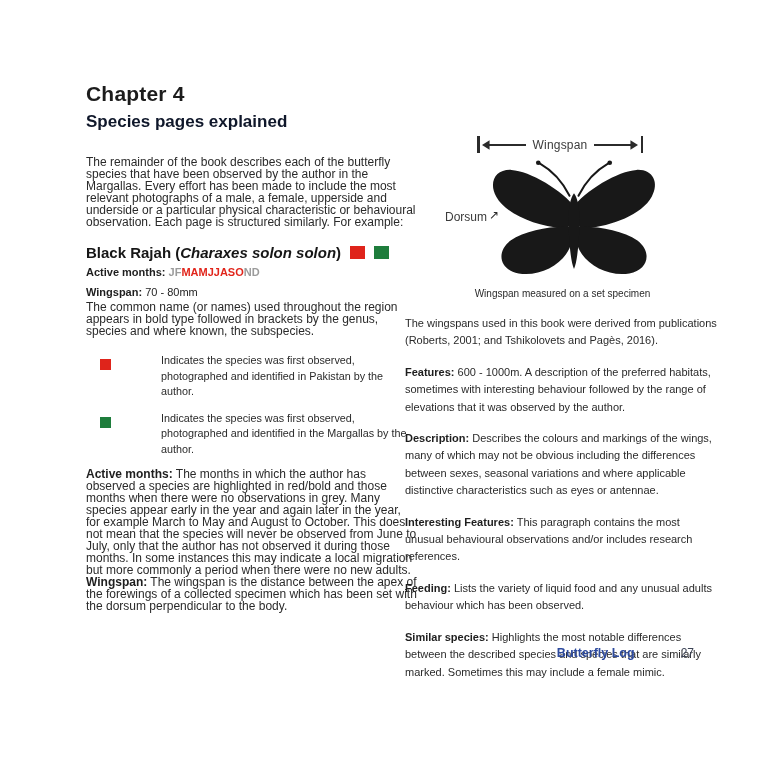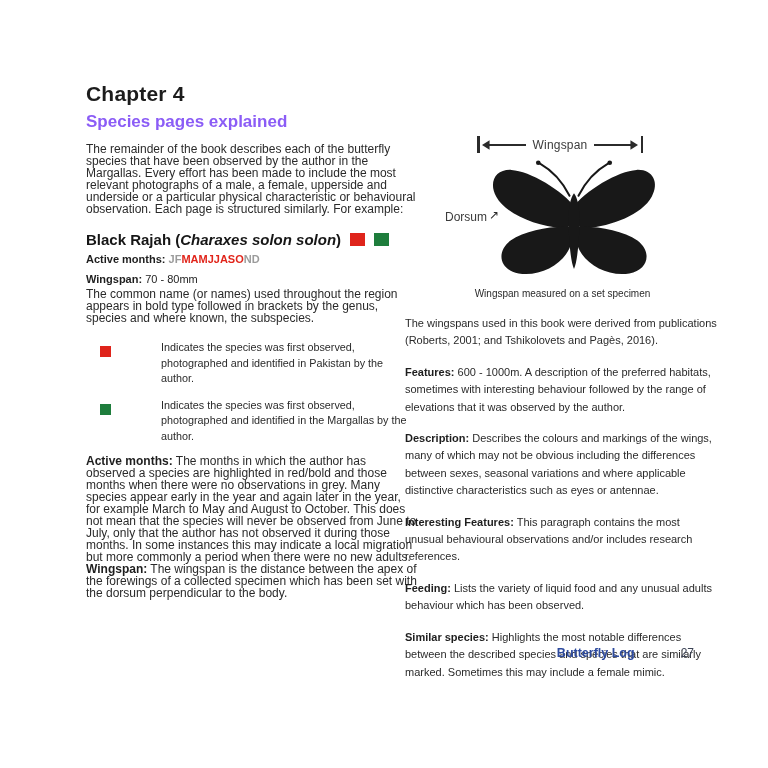--- a/index.html
+++ b/index.html
@@ -1,21 +1,21 @@
 <!DOCTYPE html>
 <html><head>
 <meta charset="utf-8">
 <style>
   html,body{margin:0;padding:0;background:#fff;}
   .page{position:relative;width:768px;height:768px;background:#fff;
         font-family:"Liberation Sans", sans-serif;color:#232323;overflow:hidden;}
   .col-left{position:absolute;left:86px;top:82px;width:332px;}
   .col-right{position:absolute;left:405px;top:112px;width:315px;}
   h1.chapter{font-size:21px;font-weight:bold;margin:0 0 6px 0;color:#1c1c1c;letter-spacing:.2px;}
-  h2.title{font-size:17px;font-weight:bold;margin:0 0 11px 0;color:#8b5cf6;}
+  h2.title{font-size:17px;font-weight:bold;margin:0 0 24px 0;color:#0f172a;}
   p.body{font-size:12px;line-height:12px;margin:0;color:#2a2a2a;}
   .mt14{margin-top:14px;}
   .mt16{margin-top:16px;}
   b.lead{color:#1e1e1e;}
   .species-head{margin-top:16px;font-size:15px;font-weight:bold;color:#161616;display:flex;align-items:center;}
   .species-head i{font-weight:bold;}
   .sq{display:inline-block;vertical-align:middle;}
   .sq-red{background:#df241b;}
   .sq-green{background:#1e7d3c;}
   .sq.big{width:15px;height:13px;margin-left:9px;}

